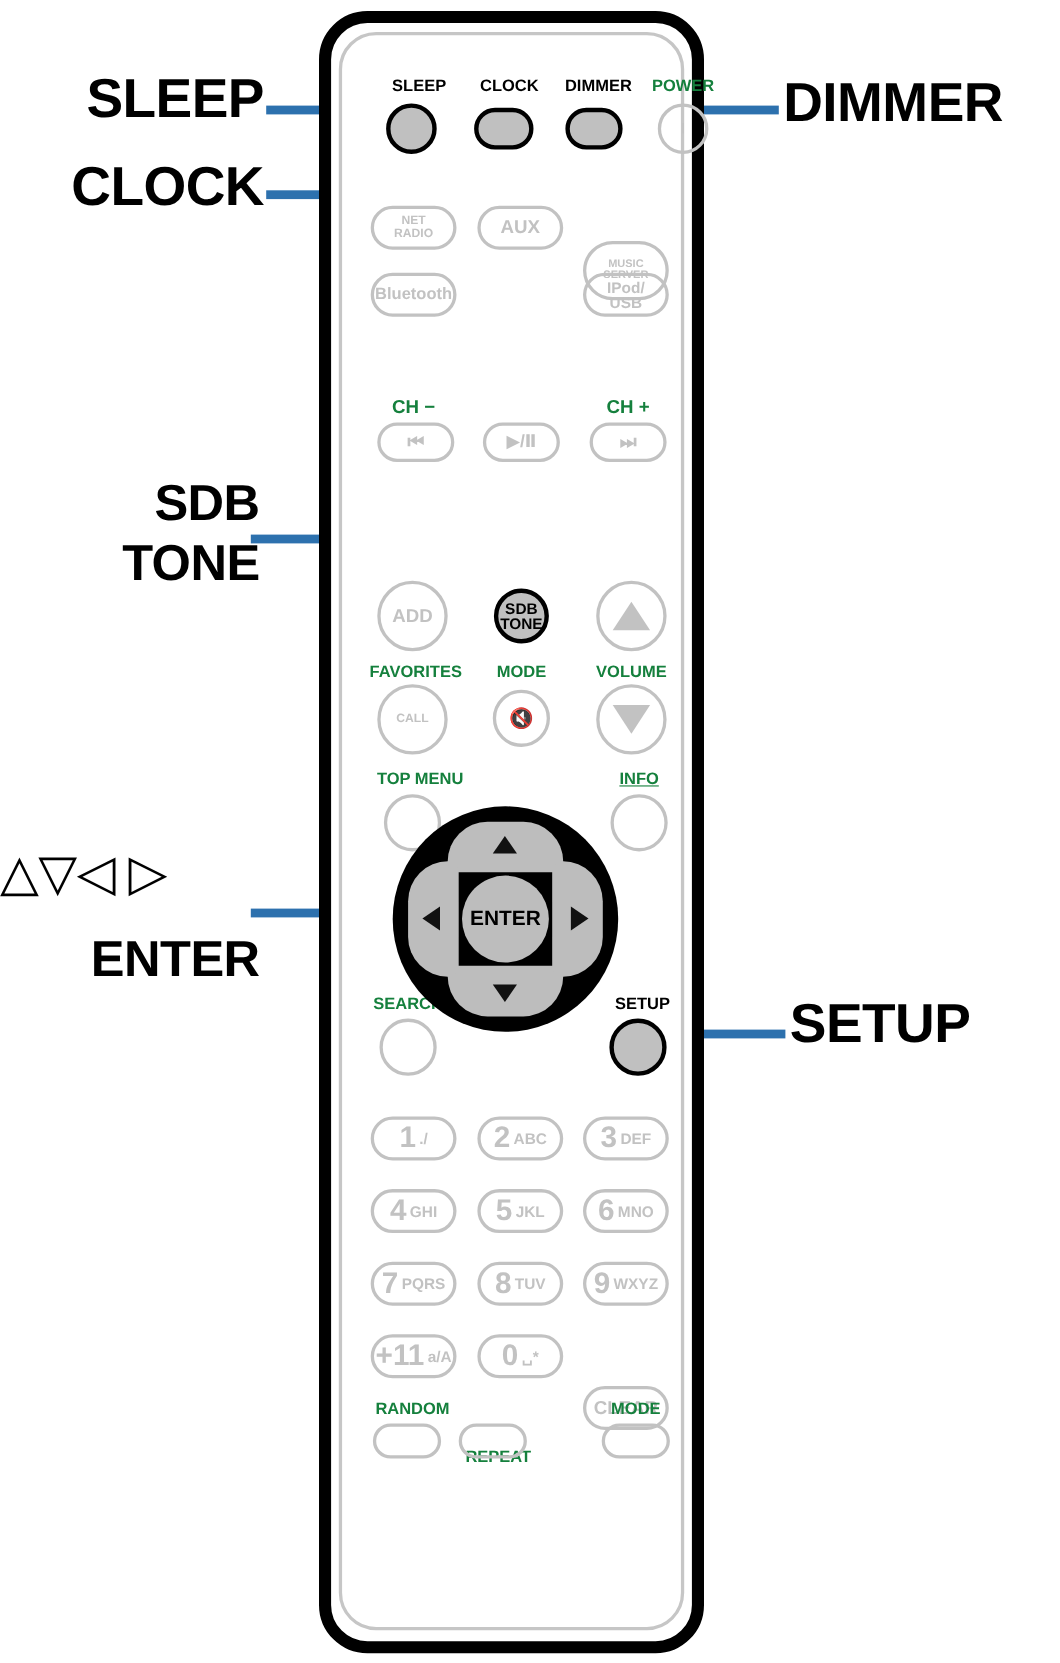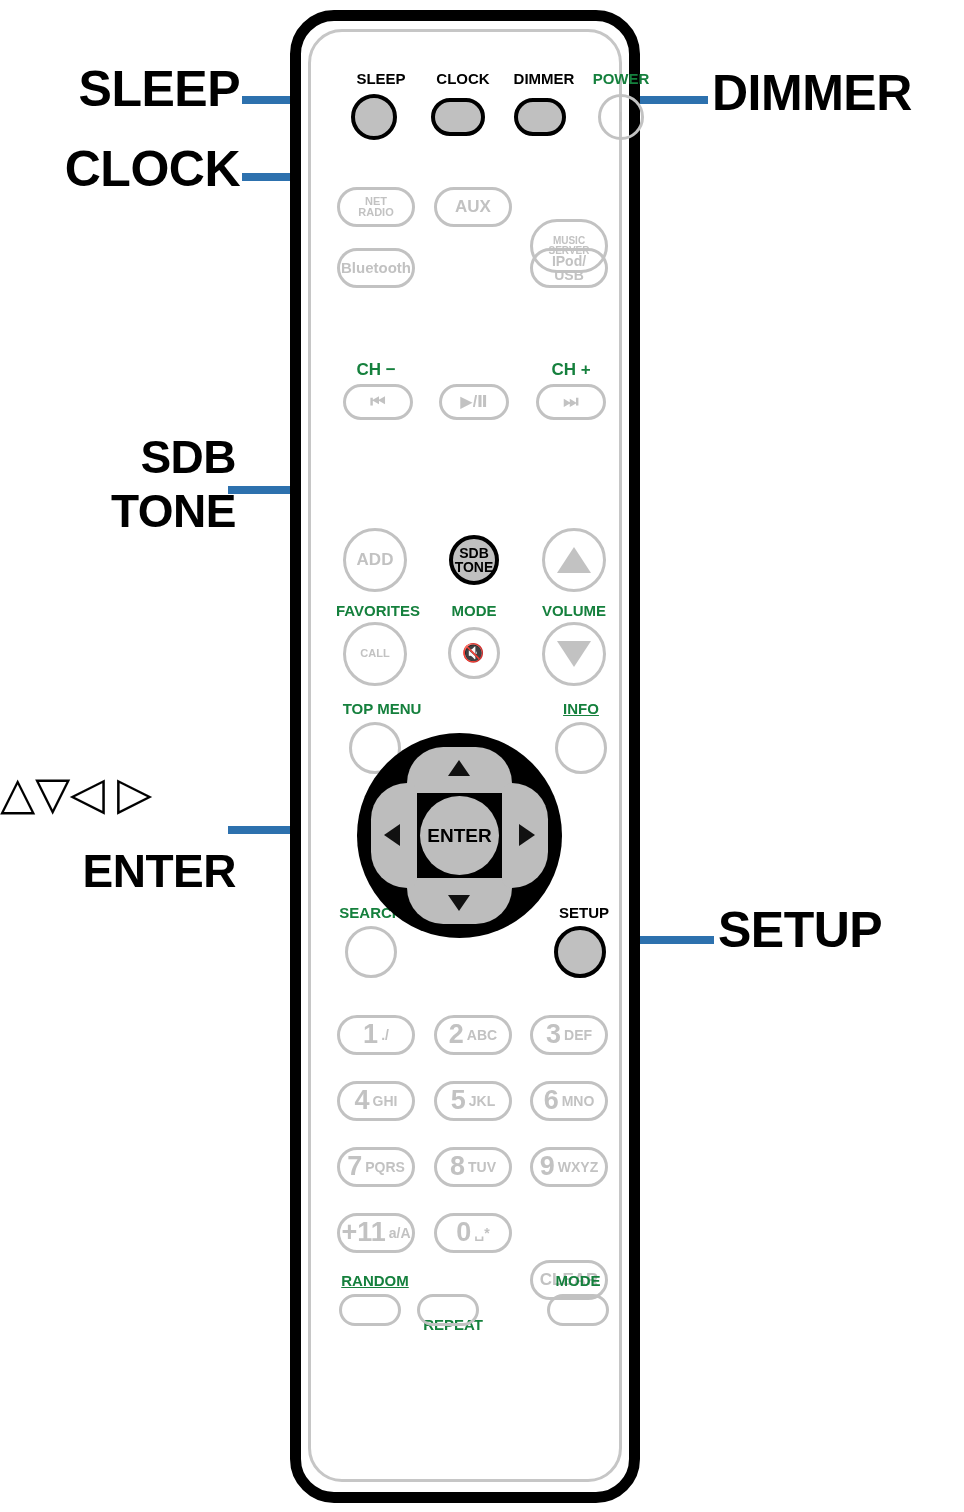--- a/index.html
+++ b/index.html
@@ -238,21 +238,21 @@
     <span class="numsub">a/A</span>
   </div>
   <div class="btn ghost pill" style="left:123px;top:1181px;width:78px;height:40px;">
     <span class="num">0</span>
     <span class="numsub">␣*</span>
   </div>
   <div class="btn ghost pill" style="left:219px;top:1181px;width:78px;height:40px;margin-top:47px;">
     <span class="mid">CLEAR</span>
   </div>
 
-  <div class="cap" style="left:18px;top:1240px;width:92px;text-decoration:underline;">RANDOM</div>
+  <div class="cap" style="left:18px;top:1240px;width:92px;">RANDOM</div>
   <div class="btn ghost pill" style="left:28px;top:1262px;width:62px;height:32px;"></div>
   <div class="cap" style="left:98px;top:1284px;width:88px;">REPEAT</div>
   <div class="btn ghost pill" style="left:106px;top:1262px;width:62px;height:32px;"></div>
   <div class="cap" style="left:232px;top:1240px;width:70px;">MODE</div>
   <div class="btn ghost pill" style="left:236px;top:1262px;width:62px;height:32px;"></div>
 
  </div>
 </div>
 
 <div id="dpad">

